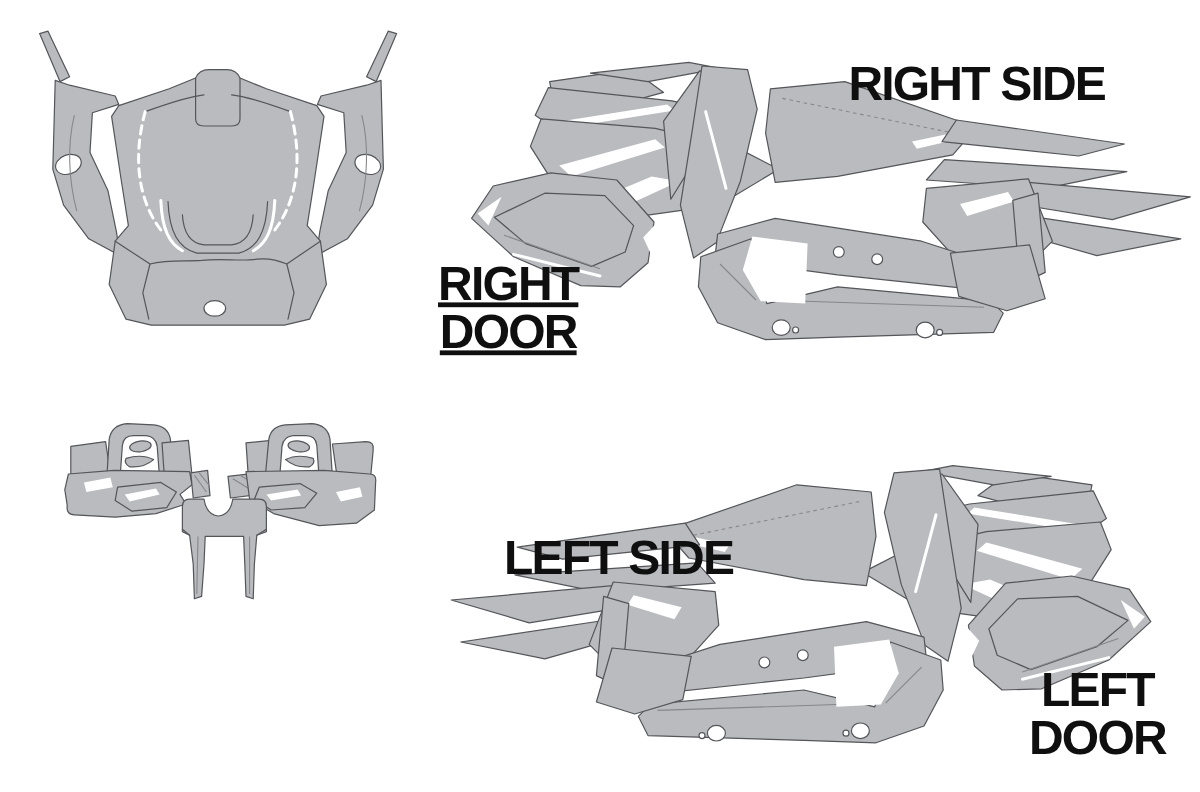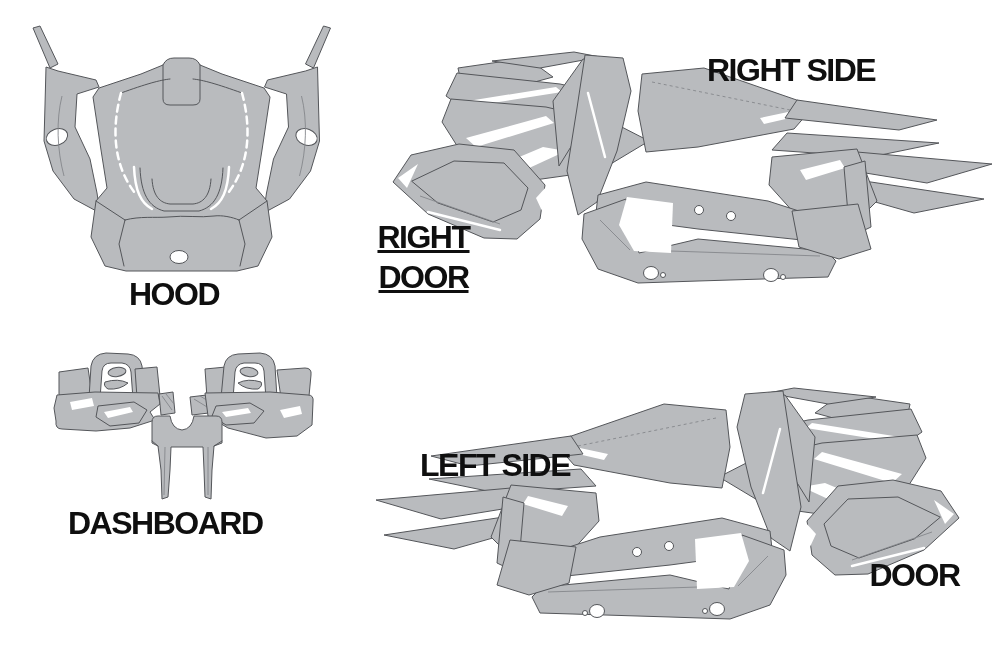--- a/index.html
+++ b/index.html
@@ -1,19 +1,19 @@
 <!DOCTYPE html>
 <html style="--panel-fill: #b9bbbe; --panel-outline: #54565a; --cut-gap: #ffffff; --label-text: #0f0f0f;"><head>
 <meta charset="utf-8">
 <style>
   html,body{margin:0;padding:0;background:#fff;}
   .stage{position:relative;width:1000px;height:660px;background:var(--cut-gap,#ffffff);
          overflow:hidden;font-family:"Liberation Sans",sans-serif;}
   .stage svg{position:absolute;left:0;top:0;}
-  .lbl{position:absolute;font-weight:bold;font-size:32px;letter-spacing:-1.5px;line-height:40px;
+  .lbl{position:absolute;font-weight:bold;font-size:40px;letter-spacing:-1.5px;line-height:40px;
        color:var(--label-text,#0f0f0f);white-space:nowrap;}
   .lbl.two{text-align:center;}
   
   .p   {fill:var(--panel-fill,#b9bbbe);stroke:var(--panel-outline,#54565a);stroke-width:1;stroke-linejoin:round;}
   .ln  {fill:none;stroke:var(--panel-outline,#54565a);stroke-width:1;stroke-linejoin:round;stroke-linecap:round;}
   .lnl {fill:none;stroke:#85878b;stroke-width:0.9;}
   .w   {fill:var(--cut-gap,#ffffff);stroke:none;}
   .wl  {fill:none;stroke:var(--cut-gap,#ffffff);stroke-width:2.5;stroke-linecap:round;}
   .hole{fill:var(--cut-gap,#ffffff);stroke:var(--panel-outline,#54565a);stroke-width:1;}
 </style>
@@ -126,30 +126,29 @@
       <path class="p" d="M205,393 L270,392 L308,395 Q314,395 313,402 L312,425 L297,436 L266,438 L228,428 L208,416 Z"></path>
       <path class="w" d="M280,410 L300,406 L302,414 L284,418 Z"></path>
       <path class="p" d="M216,406 L250,403 L264,411 L254,423 L226,425 L212,416 Z"></path>
       <path class="w" d="M222,412 L248,408 L251,413 L226,417 Z"></path>
       <path class="p" d="M152,443 L152,422 Q152,416 158,416 L170,416 Q172,429 182,430 Q192,429 194,416 L216,416 Q222,416 222,422 L222,443 L214,446 L212,470 L211,499 L205,497 L204,470 L203,447 L171,447 L170,470 L168,497 L162,499 L161,470 L158,446 Z"></path>
       <path class="ln" d="M152,441 L158,446 M222,441 L214,446"></path>
       <path class="lnl" d="M165,447 L164,495 M208,447 L208,495"></path>
     </g>
   </svg>
 
-  <div class="lbl" style="left:129px;top:274px;">HOOD</div>
 
   <div class="lbl" style="left:707px;top:50px;">RIGHT SIDE</div>
 
   <div class="lbl two" style="left:342px;top:217px;width:163px;text-decoration:underline;">
     <div>RIGHT</div>
     <div>DOOR</div>
   </div>
 
-  <div class="lbl" style="left:68px;top:503px;">DASHBOARD</div>
 
   <div class="lbl" style="left:420px;top:398px;margin-top:47px;">LEFT SIDE</div>
 
   <div class="lbl two" style="left:833px;top:555px;width:163px;">
+    <div>LEFT</div>
     <div>DOOR</div>
   </div>
 
 </div>
 
 </body></html>

